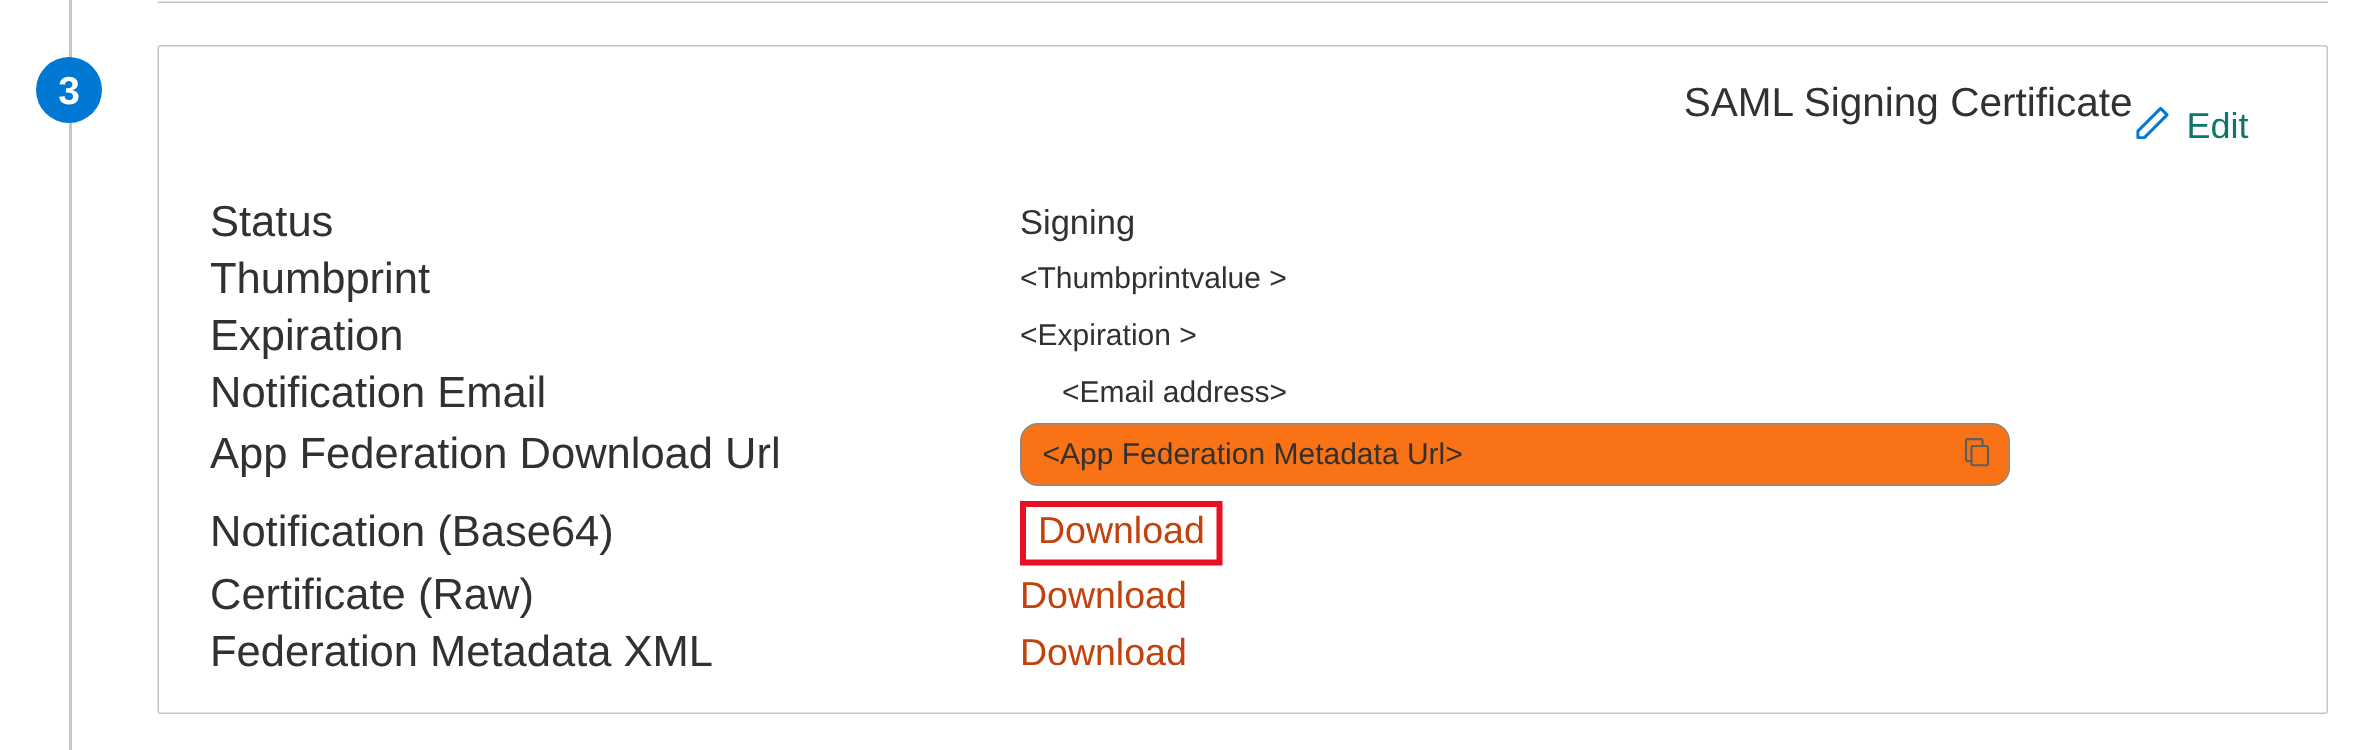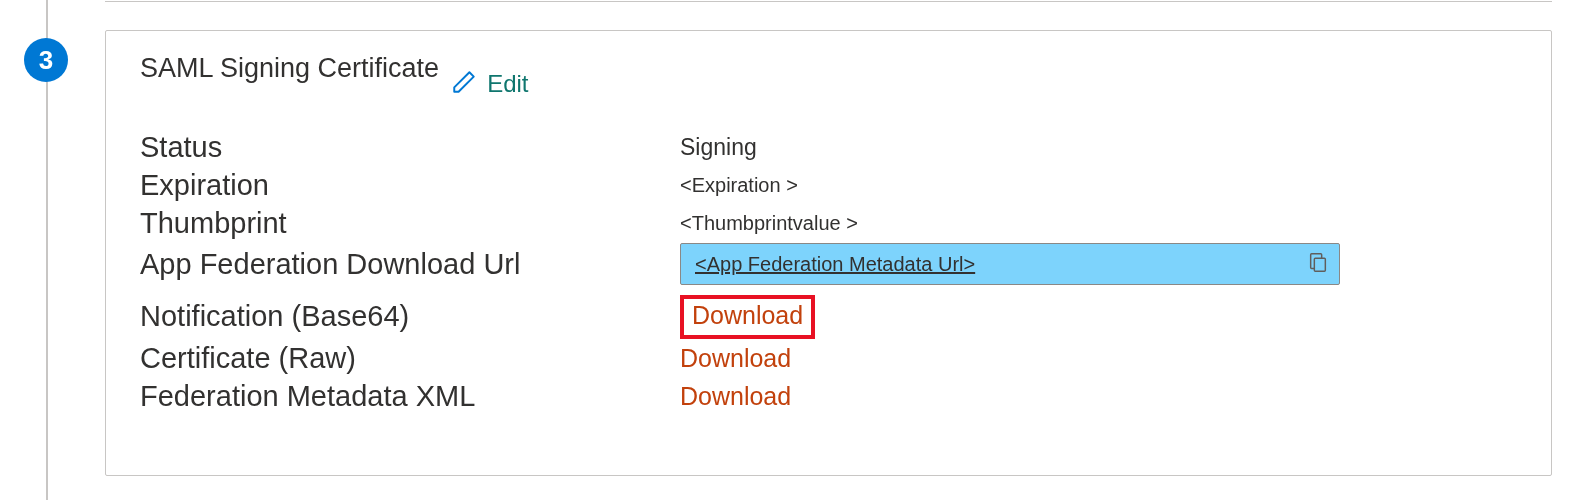--- a/index.html
+++ b/index.html
@@ -48,23 +48,22 @@
       top: 30px;
       right: 28px;
       bottom: 24px;
       border: 1px solid #c8c6c4;
       border-radius: 2px;
       padding: 22px 34px 22px 34px;
       background: #ffffff;
     }
     .card-header {
       display: flex;
-      justify-content: flex-start;
+      justify-content: flex-end;
       align-items: flex-start;
-      gap: 12px;
     }
     .card-title {
       font-size: 27px;
       font-weight: 400;
       color: #323130;
     }
     .edit-btn {
       display: flex;
       align-items: center;
       gap: 10px;
@@ -93,24 +92,23 @@
       color: #323130;
     }
     .value-col.ph { font-size: 20px; }
     .value-col.indent { padding-left: 28px; }
     .metadata-box {
       display: flex;
       align-items: center;
       width: 660px;
       height: 42px;
       border: 1px solid #8a8886;
-      border-radius: 2px;
-      background: #7dd3fc;
+      border-radius: 12px;
+      background: #f97316;
       padding: 0 8px 0 14px;
-      text-decoration: underline;
     }
     .metadata-text {
       flex: 1;
       font-size: 20px;
       color: #323130;
     }
     .copy-btn {
       width: 26px;
       height: 26px;
       display: flex;
@@ -155,29 +153,33 @@
   </div>
 
   <div class="rows">
 
     <div class="row">
       <div class="label-col">Status</div>
       <div class="value-col">Signing</div>
     </div>
 
     <div class="row">
+      <div class="label-col">Thumbprint</div>
+      <div class="value-col ph">&lt;Thumbprintvalue &gt;</div>
+    </div>
+
+    <div class="row">
       <div class="label-col">Expiration</div>
       <div class="value-col ph">&lt;Expiration &gt;</div>
     </div>
 
     <div class="row">
-      <div class="label-col">Thumbprint</div>
-      <div class="value-col ph">&lt;Thumbprintvalue &gt;</div>
-    </div>
-
+      <div class="label-col">Notification Email</div>
+      <div class="value-col ph indent">&lt;Email address&gt;</div>
+    </div>
 
     <div class="row">
       <div class="label-col">App Federation Download Url</div>
       <div class="metadata-box">
         <span class="metadata-text">&lt;App Federation  Metadata Url&gt;</span>
         <span class="copy-btn">
           <span>
             <svg viewBox="0 0 24 24" stroke-width="1.6" stroke-linecap="round" stroke-linejoin="round">
               <rect x="8" y="8" width="12" height="14" rx="1"></rect>
               <path d="M16 8V4a1 1 0 0 0-1-1H5a1 1 0 0 0-1 1v14a1 1 0 0 0 1 1h3"></path>

